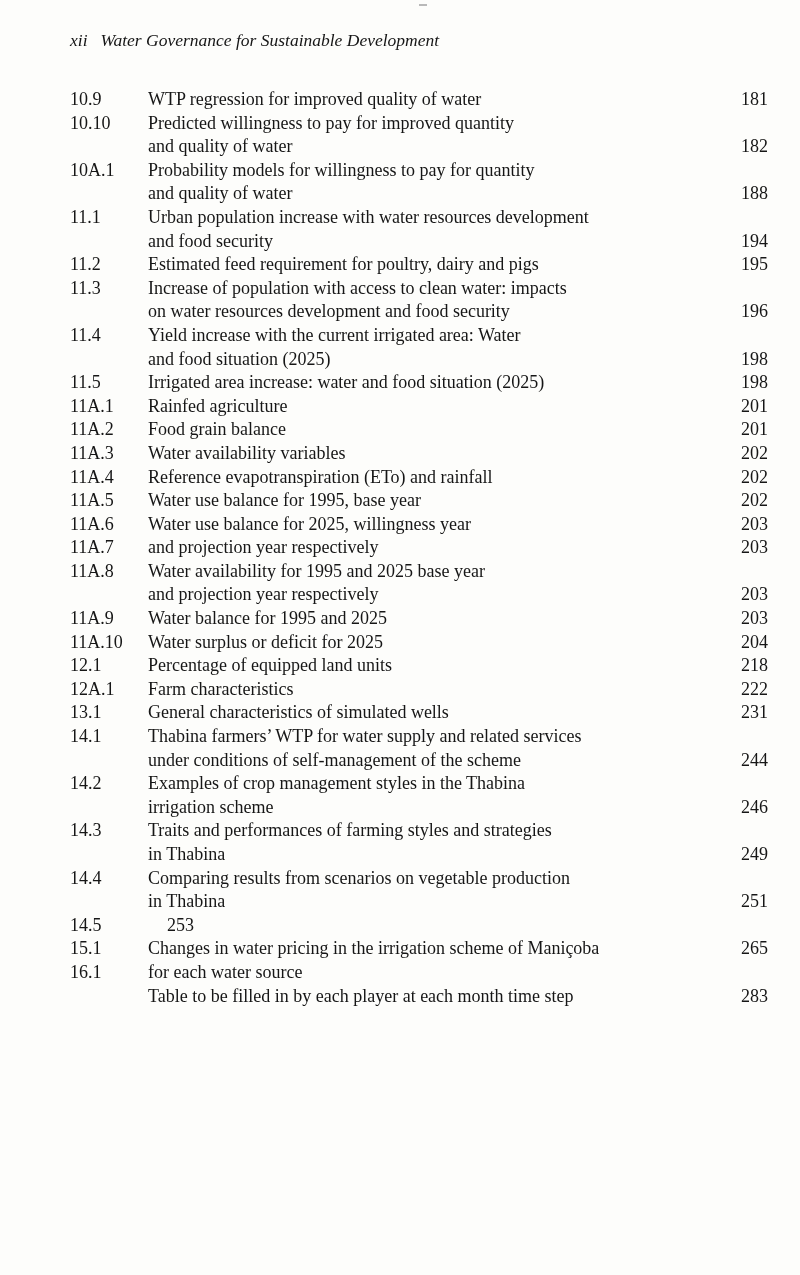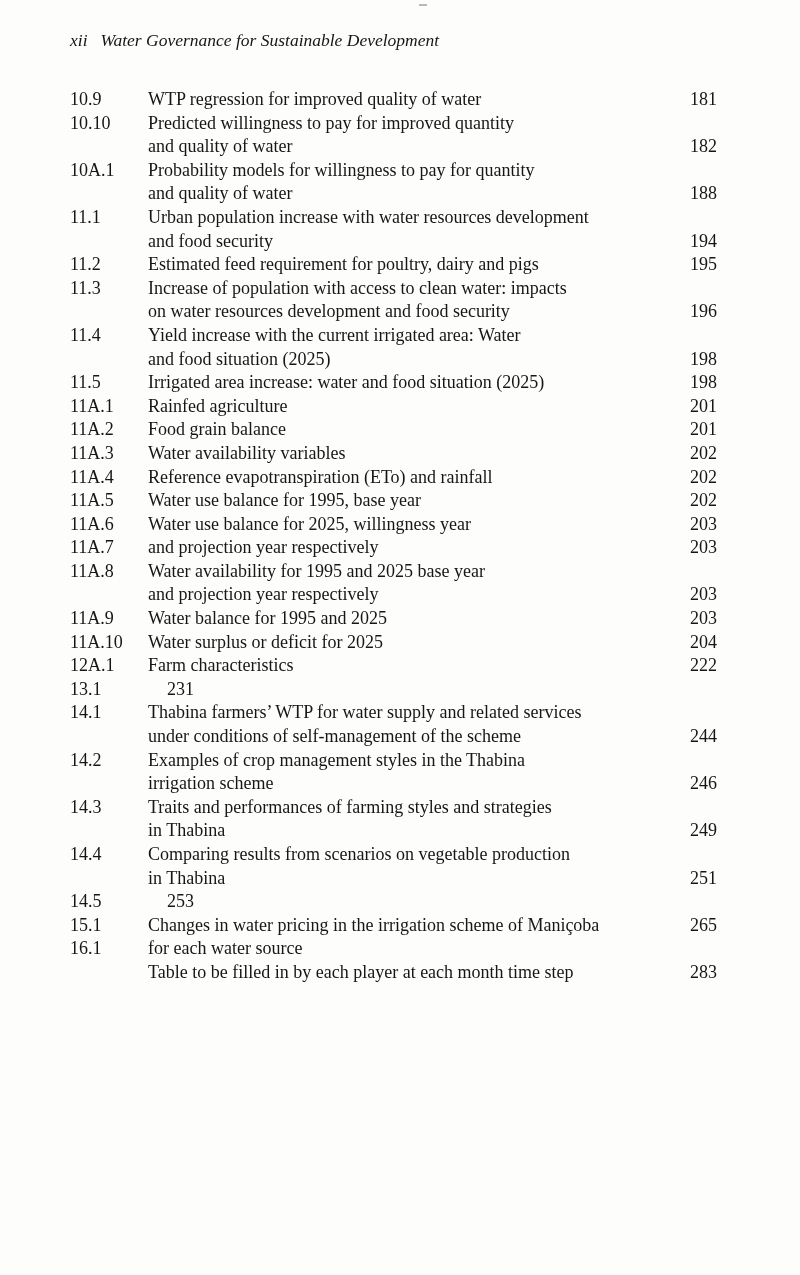--- a/index.html
+++ b/index.html
@@ -15,21 +15,21 @@
   }
   .scan-artifact {
     position: absolute;
     top: 4px;
     left: 419px;
     width: 8px;
     height: 2px;
     background: #b9b9b9;
   }
   .page {
-    padding: 28px 83px 0 70px;
+    padding: 28px 32px 0 70px;
   }
   .running-header {
     font-style: italic;
     font-size: 17.5px;
     line-height: 24px;
     margin: 0 0 36px 0;
     white-space: nowrap;
   }
   .running-header .hnum { margin-right: 13px; }
   .toc-list {
@@ -211,31 +211,41 @@
   </div>
 
   <div class="row">
     <div class="num">11A.10</div>
     <div class="text">
           <div class="line">Water surplus or deficit for 2025</div>
         </div>
     <div class="pg">204</div>
   </div>
 
+  <div class="row">
+    <div class="num">12.1</div>
+    <div class="text">
+          <div class="line">Percentage of equipped land units</div>
+        </div>
+    <div class="pg">218</div>
+  </div>
 
   <div class="row">
     <div class="num">12A.1</div>
     <div class="text">
           <div class="line">Farm characteristics</div>
         </div>
     <div class="pg">222</div>
   </div>
 
   <div class="row">
     <div class="num">13.1</div>
+    <div class="text">
+          <div class="line">General characteristics of simulated wells</div>
+        </div>
     <div class="pg">231</div>
   </div>
 
   <div class="row">
     <div class="num">14.1</div>
     <div class="text">
           <div class="line">Thabina farmers’ WTP for water supply and related services</div>
           <div class="line">under conditions of self-management of the scheme</div>
         </div>
     <div class="pg">244</div>

